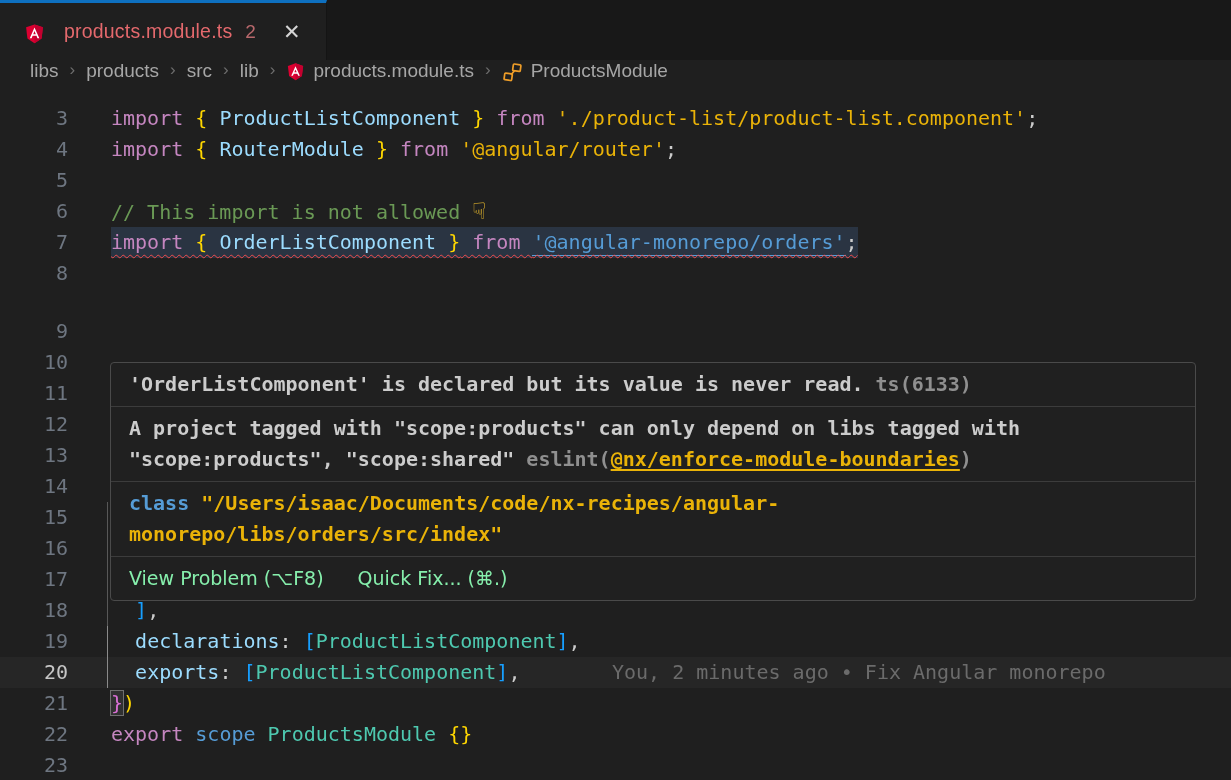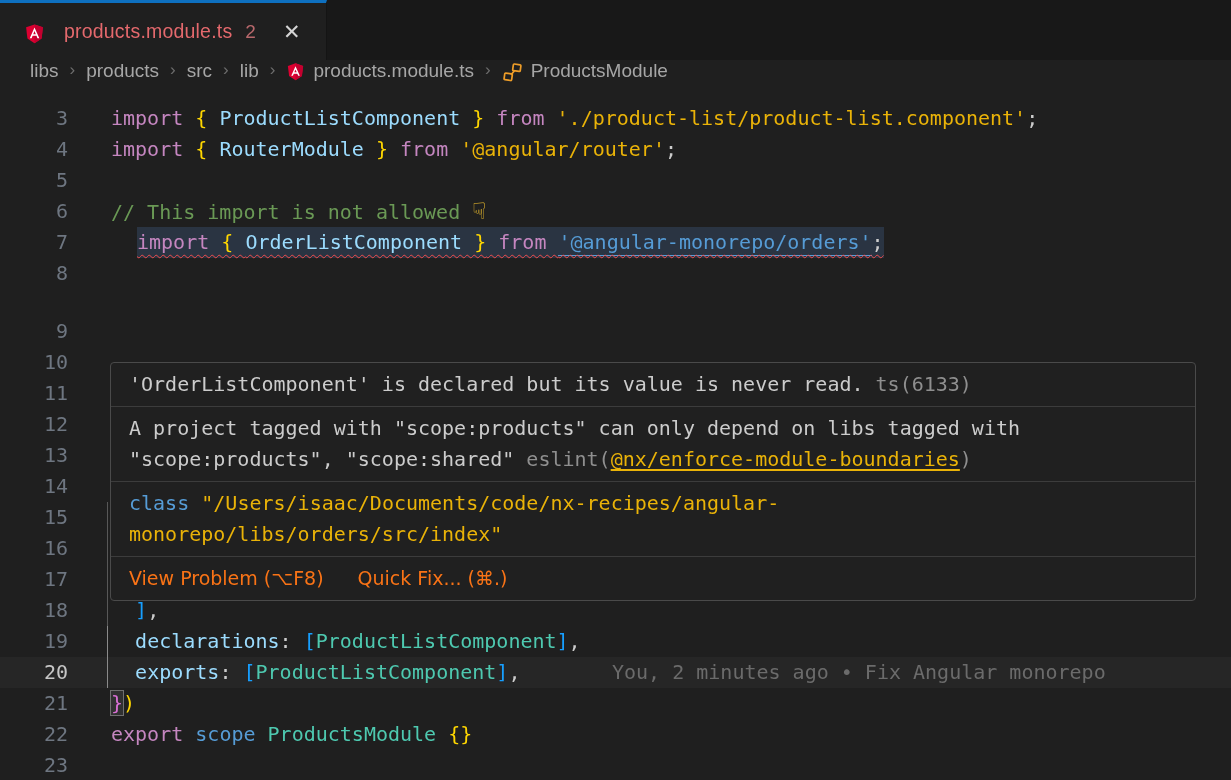--- a/index.html
+++ b/index.html
@@ -37,37 +37,37 @@
   .tk-kw{color:#C586C0} .tk-kwb{color:#569CD6} .tk-idt{color:#9CDCFE}
   .tk-cls{color:#4EC9B0} .tk-str{color:#eab308} .tk-cmt{color:#6A9955}
   .tk-pun{color:#CCCCCC} .tk-b1{color:#FFD700} .tk-b2{color:#DA70D6}
   .tk-b3{color:#179FFF} .tk-ind{color:#CCCCCC}
   .tk-emo{color:#f2c12e; font-size:23px;}
   .tk-strl{color:#569CD6; border-bottom:1px solid #569CD6; padding-bottom:1px;}
   .tk-b2box{color:#DA70D6; outline:1px solid #707070; background:#313131;}
 
   .hl-range { background:#2a3442; display:inline-block;
               text-decoration:underline wavy #f14c4c 1px;
-              text-decoration-skip-ink:none; text-underline-offset:5px;margin-left:26px; }
+              text-decoration-skip-ink:none; text-underline-offset:5px; }
   .blame { position:absolute; left:612px; top:0; color:#6b6b6b; white-space:pre; }
 
   
   .hover-popup { position:absolute; left:110px; top:262px; width:1086px; z-index:20;
                  background:#202020; border:1px solid #4a4a4a; border-radius:4px;
                  font-family:"DejaVu Sans Mono", monospace; font-size:20px;
                  color:#cccccc; line-height:31px; }
-  .hp-sec { padding:6px 18px; }
+  .hp-sec { padding:6px 18px;font-weight:bold; }
   .hp-sec + .hp-sec { border-top:1px solid #3c3c3c; }
   .hp-src { color:#8f8f8f; }
   .hp-link { color:#eab308; text-decoration:underline; text-underline-offset:3px; cursor:pointer; }
   .hp-module { max-width:740px; }
   .hp-actions { padding:8px 18px 9px; border-top:1px solid #3c3c3c;
                 font-family:"DejaVu Sans", "Liberation Sans", sans-serif;
                 font-size:19px; line-height:26px; display:flex; gap:34px; }
-  .hp-action { color:#f97316; cursor:pointer; }
+  .hp-action { color:#86efac; cursor:pointer; }
 
   .ng-icon { width:21px; height:22px; display:block; }
   .cls-icon { width:21px; height:21px; display:block; }
 </style>
 </head>
 <body>
 
 <div class="tabbar">
   <div class="tab">
     <span class="crumb-ico">

